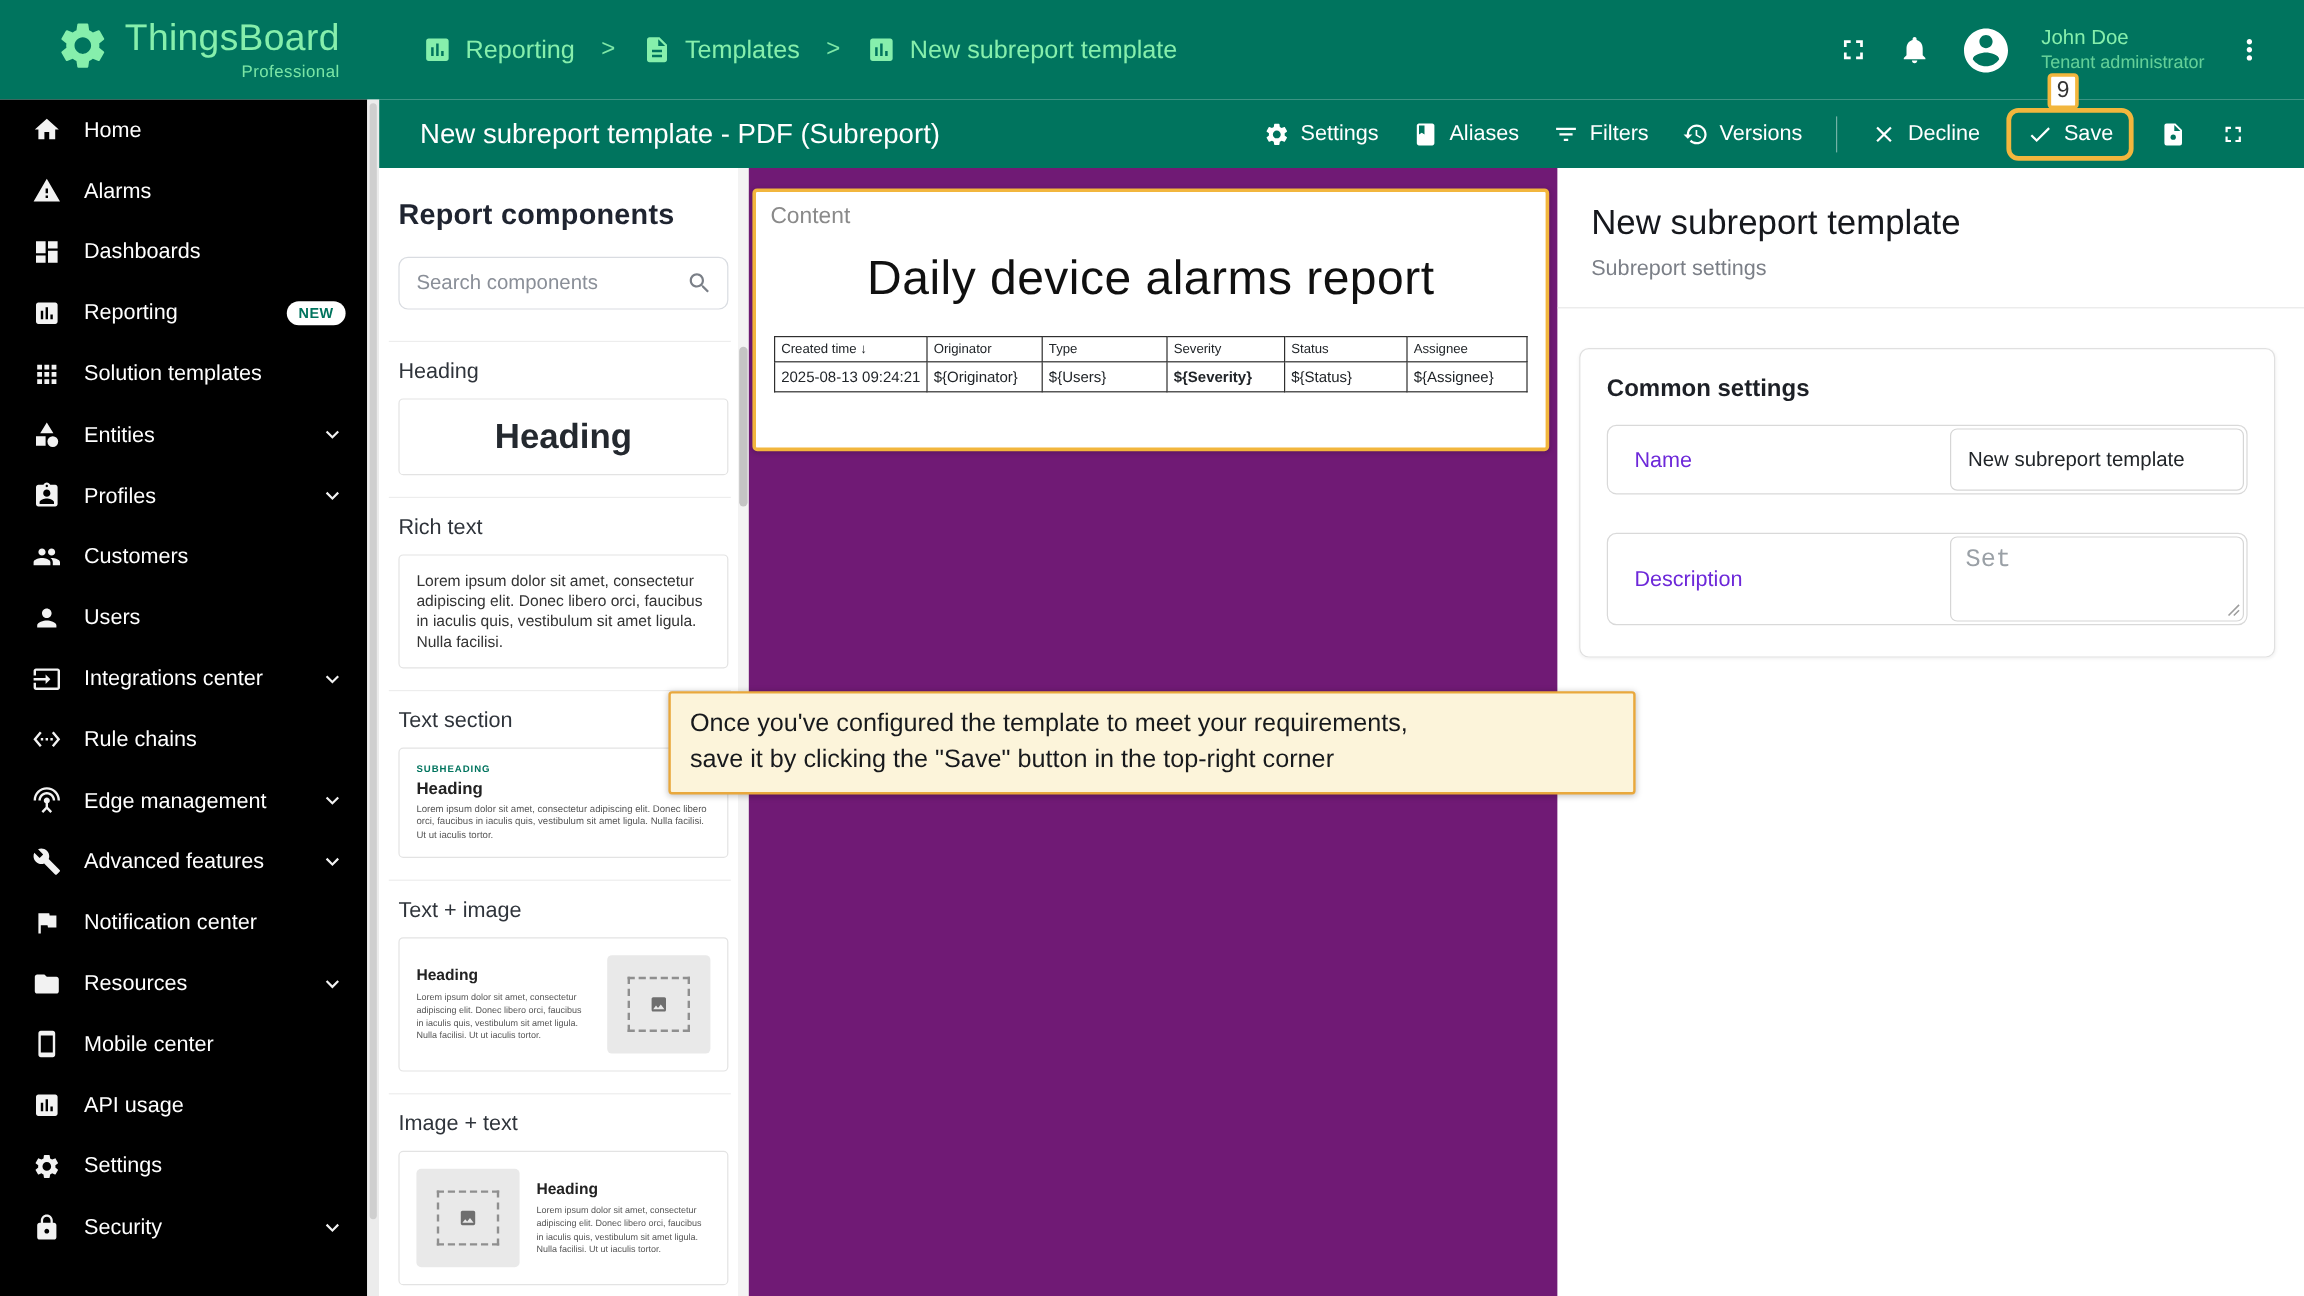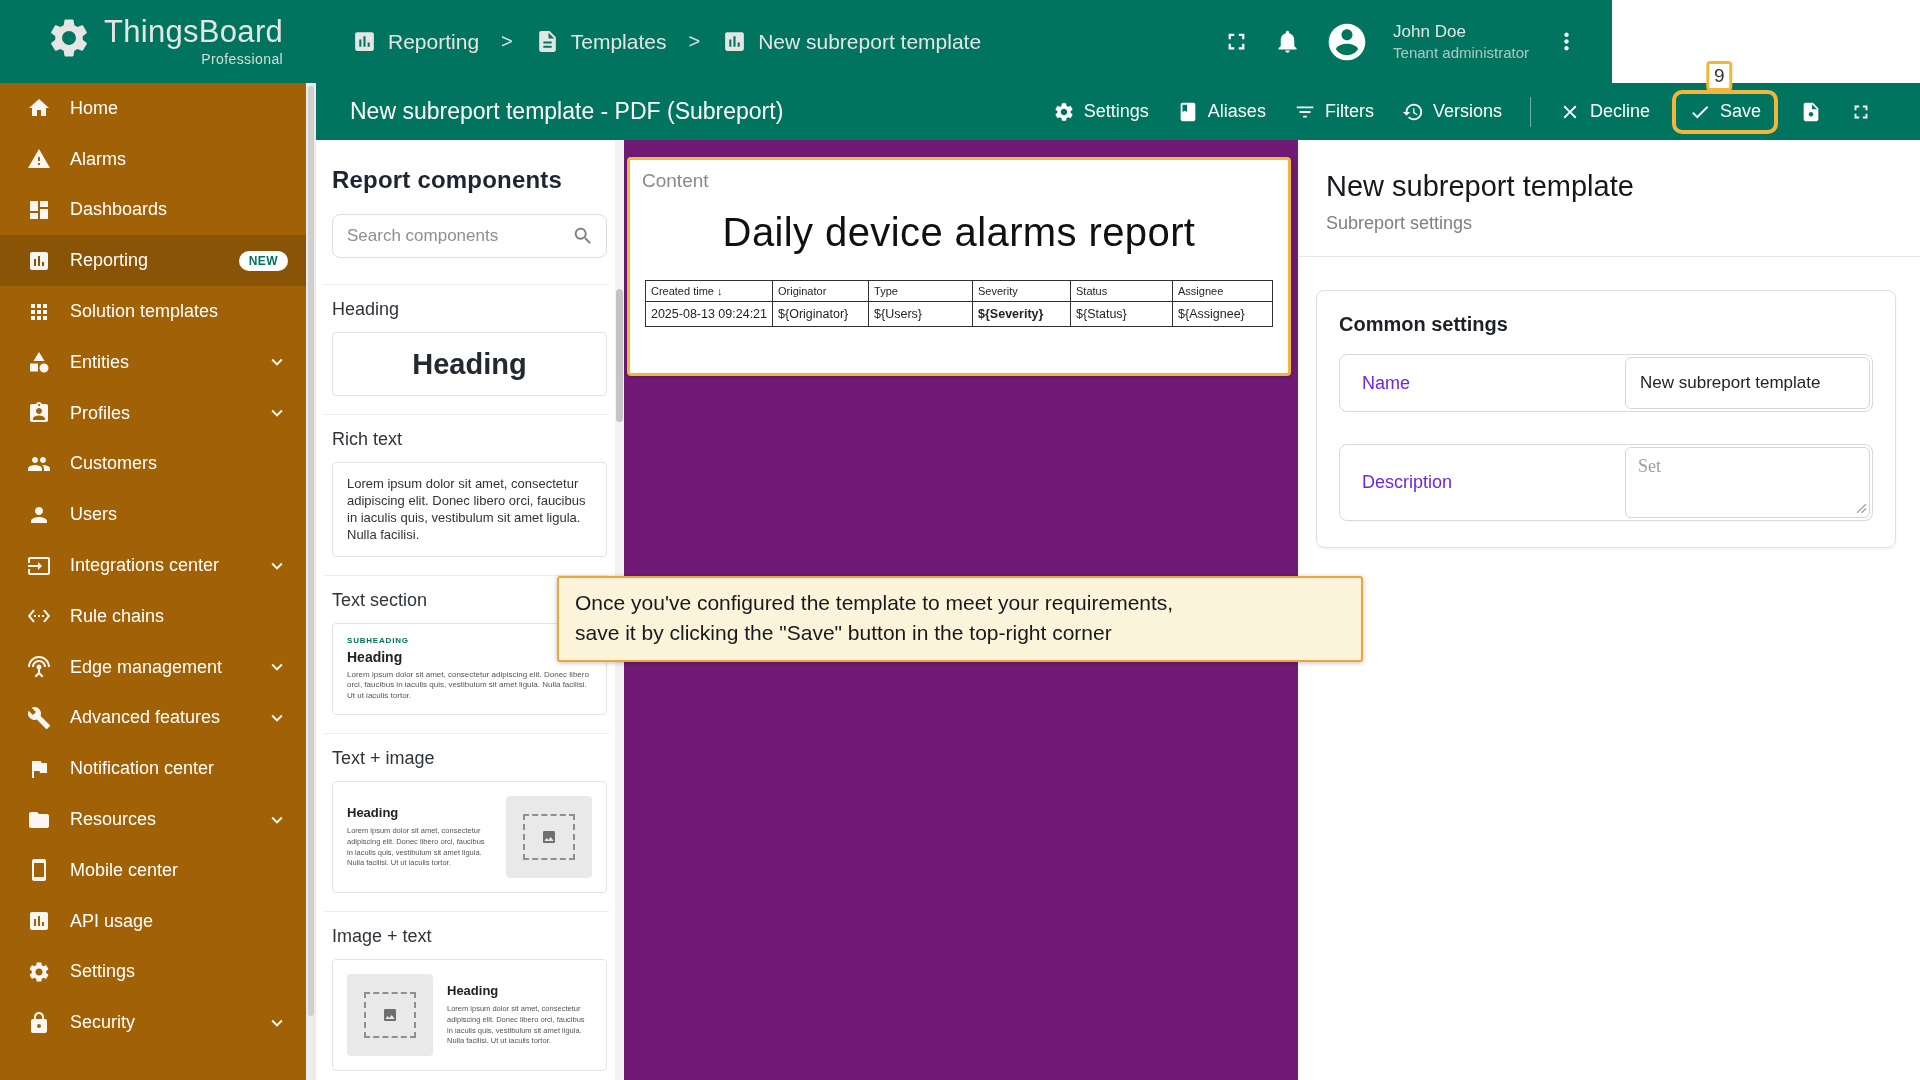--- a/index.html
+++ b/index.html
@@ -3,40 +3,40 @@
 <meta charset="utf-8">
 <style>
   *{margin:0;padding:0;box-sizing:border-box}
   html,body{width:1920px;height:1080px;overflow:hidden}
   body{position:relative;background:#fff;font-family:"Liberation Sans",sans-serif;color:#212529}
   svg{fill:currentColor;flex:none}
   .ic{width:24px;height:24px}
   button{font-family:inherit}
 
   
-  .app-header{position:absolute;left:0;top:0;width:1612px;height:83px;background:#00745E;color:#e5e5e5}
+  .app-header{position:absolute;left:0;top:0;width:1920px;height:83px;background:#00745E;color:#86efac}
   .brand{position:absolute;left:46px;top:15px;display:flex;align-items:flex-start;gap:12px}
   .brand .logo{width:46px;height:46px}
   .brand-name{font-size:31px;font-weight:500;letter-spacing:.3px;line-height:1.1}
   .brand-sub{font-size:14px;text-align:right;opacity:.92;letter-spacing:.4px;margin-top:2px}
   .breadcrumb{position:absolute;left:352px;top:0;height:83px;display:flex;align-items:center;font-size:21px}
   .crumb{display:flex;align-items:center;gap:11px;cursor:pointer}
   .crumb .ic{width:25px;height:25px}
   .crumb-sep{font-size:20px;opacity:.95;margin:0 22px}
   .header-right{position:absolute;right:32px;top:0;height:83px;display:flex;align-items:center;gap:24px}
   .icon-btn{background:none;border:none;color:#fff;display:flex;align-items:center;cursor:pointer;padding:0}
   .icon-btn .ic{width:27px;height:27px}
   .avatar{width:44px;height:44px;border-radius:50%;color:#fff;display:flex;align-items:center;justify-content:center;cursor:pointer}
   .avatar .ic{width:44px;height:44px}
   .user-meta{line-height:1.3}
   .user-name{font-size:17px}
   .user-role{font-size:15px;opacity:.75}
 
   
-  .sidebar{position:absolute;left:0;top:83px;width:306px;height:997px;background:#a16207;color:#fff;overflow:hidden}
+  .sidebar{position:absolute;left:0;top:83px;width:306px;height:997px;background:#000000;color:#fff;overflow:hidden}
   .side-item{display:flex;align-items:center;height:50.8px;padding:0 18px 0 27px;gap:19px;cursor:pointer;font-size:18px}
   .side-item .ic{opacity:.95}
   .side-label{flex:1;white-space:nowrap}
   .side-item.active{background:rgba(0,0,0,.14)}
   .side-badge{background:#fff;color:#00745E;font-size:12px;font-weight:700;padding:3px 10px;border-radius:10px;letter-spacing:.4px}
   .side-chevron{width:22px;height:22px;opacity:.95}
   .sidebar-track{position:absolute;left:306px;top:83px;width:10px;height:997px;background:#ececec}
   .sidebar-track .thumb{position:absolute;left:2px;top:3px;width:6px;height:930px;background:#cfcfcf;border-radius:3px}
 
   
@@ -103,21 +103,21 @@
   .details-sub{font-size:18px;color:#7b7f87;margin:10px 0 0 28px}
   .details-divider{height:1px;background:#e8e8e8;margin-top:22px}
   .card{margin:33px 24px 0 18px;border:1px solid #e0e0e0;border-radius:8px;box-shadow:0 1px 3px rgba(0,0,0,.06);padding:22px 22px 26px}
   .card h3{font-size:20px;font-weight:700;color:#1d2026}
   .field-row{display:flex;align-items:center;border:1px solid #d9d9d9;border-radius:8px;padding:2px;height:58px}
   .field-row.first{margin-top:18px}
   .field-row.tall{height:77px;margin-top:32px;align-items:stretch}
   .field-label{flex:1;font-size:18px;color:#6d28d9;padding-left:20px;align-self:center}
   .field-input{width:245px;height:100%;border:1px solid #d6d6d6;border-radius:6px;font-size:17px;padding:0 14px;font-family:inherit;color:#212529;outline:none}
   .textarea-wrap{position:relative;width:245px}
-  .textarea-wrap textarea{width:100%;height:100%;border:1px solid #d6d6d6;border-radius:6px;resize:none;font-family:Liberation Serif, serif;font-size:18px;padding:8px 12px;outline:none;color:#212529;display:block}
+  .textarea-wrap textarea{width:100%;height:100%;border:1px solid #d6d6d6;border-radius:6px;resize:none;font-family:Liberation Mono, monospace;font-size:21px;padding:8px 12px;outline:none;color:#212529;display:block}
   textarea::placeholder,input::placeholder{color:#9aa0a6}
   .resize-handle{position:absolute;right:3px;bottom:4px;width:11px;height:11px;color:#9e9e9e}
 </style>
 </head>
 <body>
 
 <header class="app-header">
   <div class="brand">
     <svg class="logo" viewBox="0 0 24 24">
         <path d="M19.14 12.94c.04-.3.06-.61.06-.94 0-.32-.02-.64-.07-.94l2.03-1.58c.18-.14.23-.41.12-.61l-1.92-3.32c-.12-.22-.37-.29-.59-.22l-2.39.96c-.5-.38-1.03-.7-1.62-.94l-.36-2.54c-.04-.24-.24-.41-.48-.41h-3.84c-.24 0-.43.17-.47.41l-.36 2.54c-.59.24-1.13.57-1.62.94l-2.39-.96c-.22-.08-.47 0-.59.22L2.74 8.87c-.12.21-.08.47.12.61l2.03 1.58c-.05.3-.09.63-.09.94s.02.64.07.94l-2.03 1.58c-.18.14-.23.41-.12.61l1.92 3.32c.12.22.37.29.59.22l2.39-.96c.5.38 1.03.7 1.62.94l.36 2.54c.05.24.24.41.48.41h3.84c.24 0 .44-.17.47-.41l.36-2.54c.59-.24 1.13-.56 1.62-.94l2.39.96c.22.08.47 0 .59-.22l1.92-3.32c.12-.22.07-.47-.12-.61l-2.01-1.58zM12 15.6c-1.98 0-3.6-1.62-3.6-3.6s1.62-3.6 3.6-3.6 3.6 1.62 3.6 3.6-1.62 3.6-3.6 3.6z"></path>

